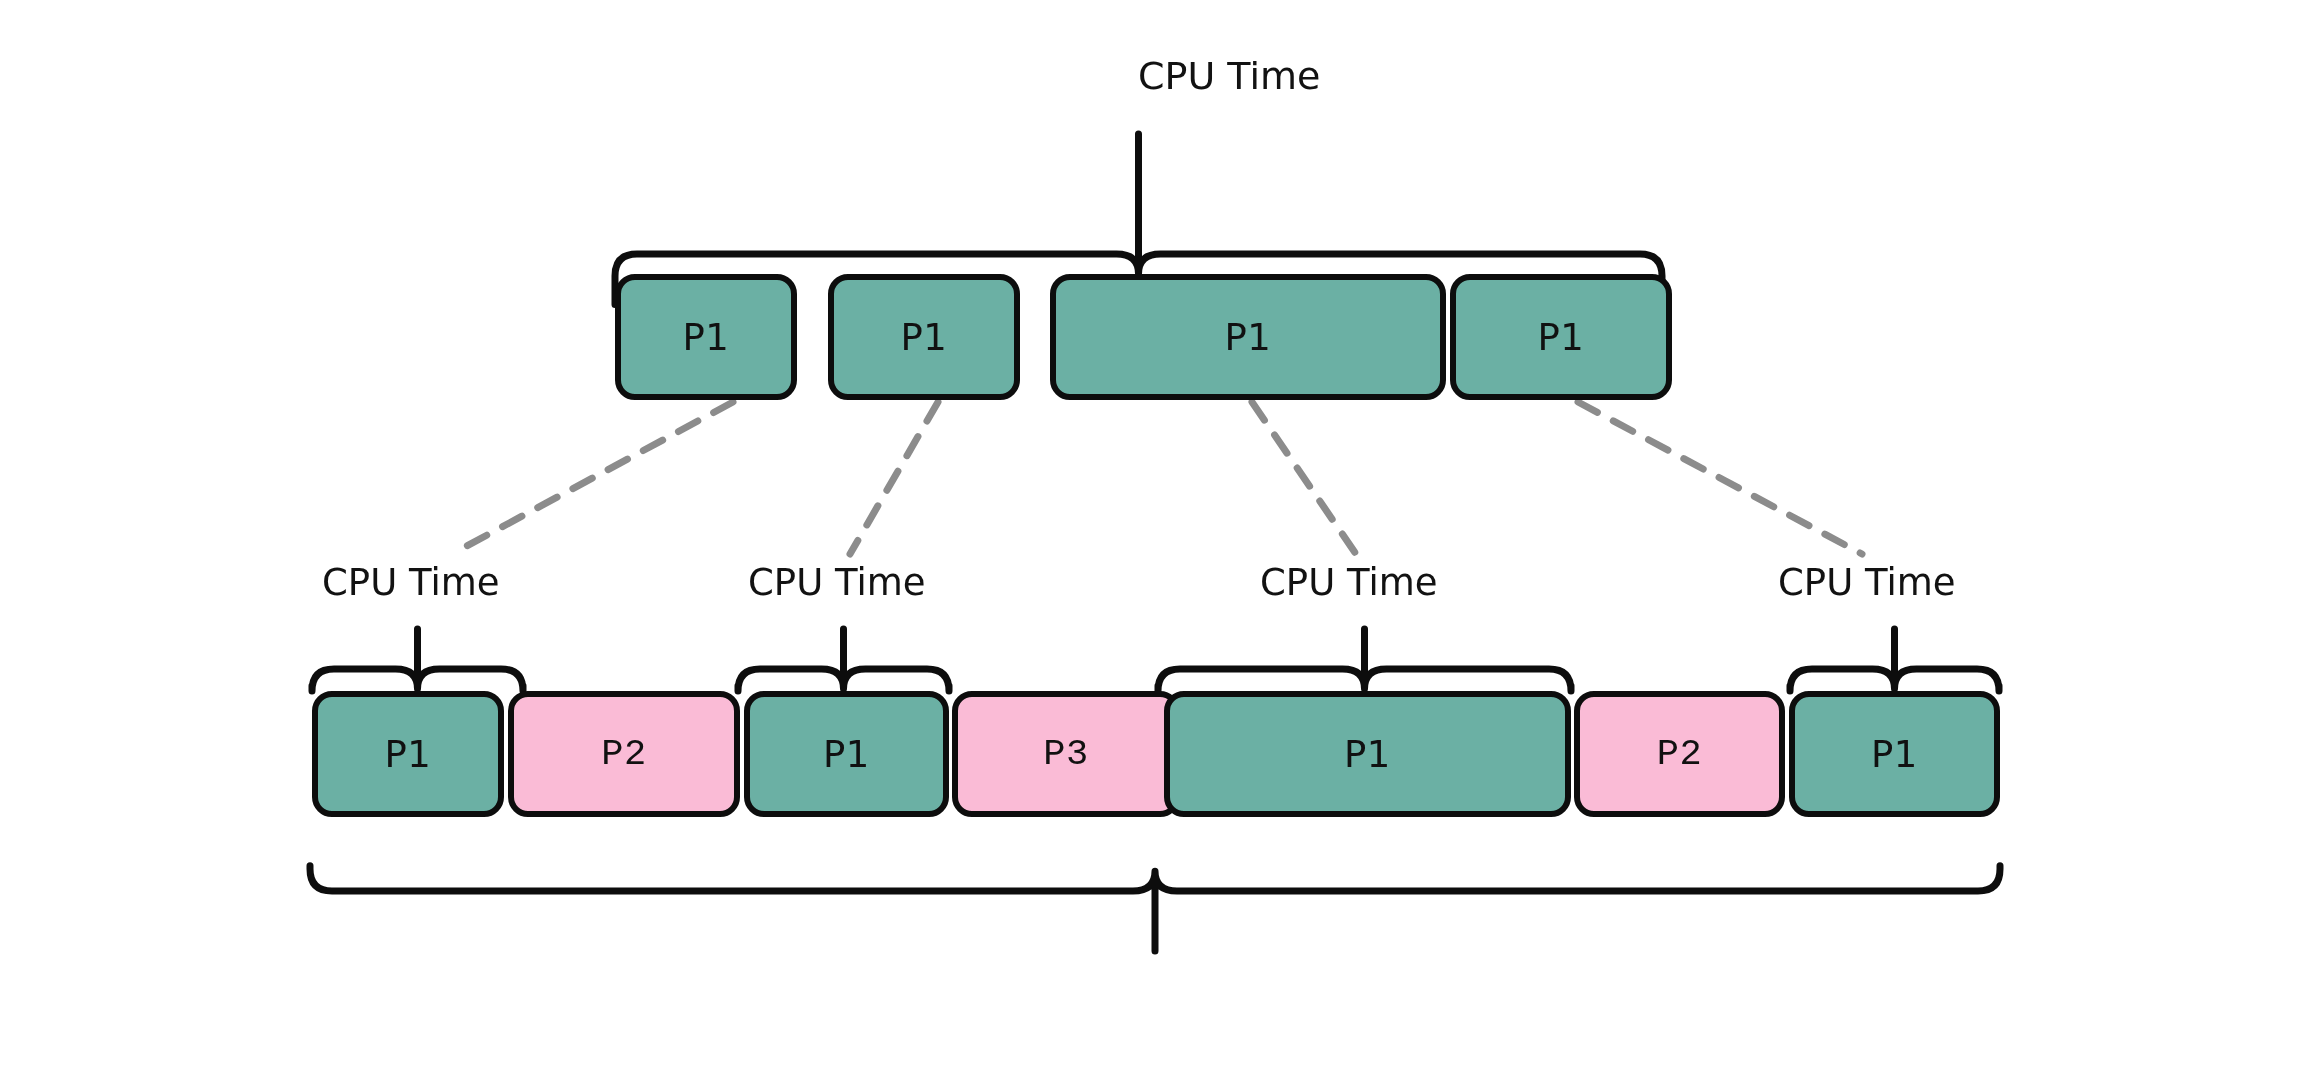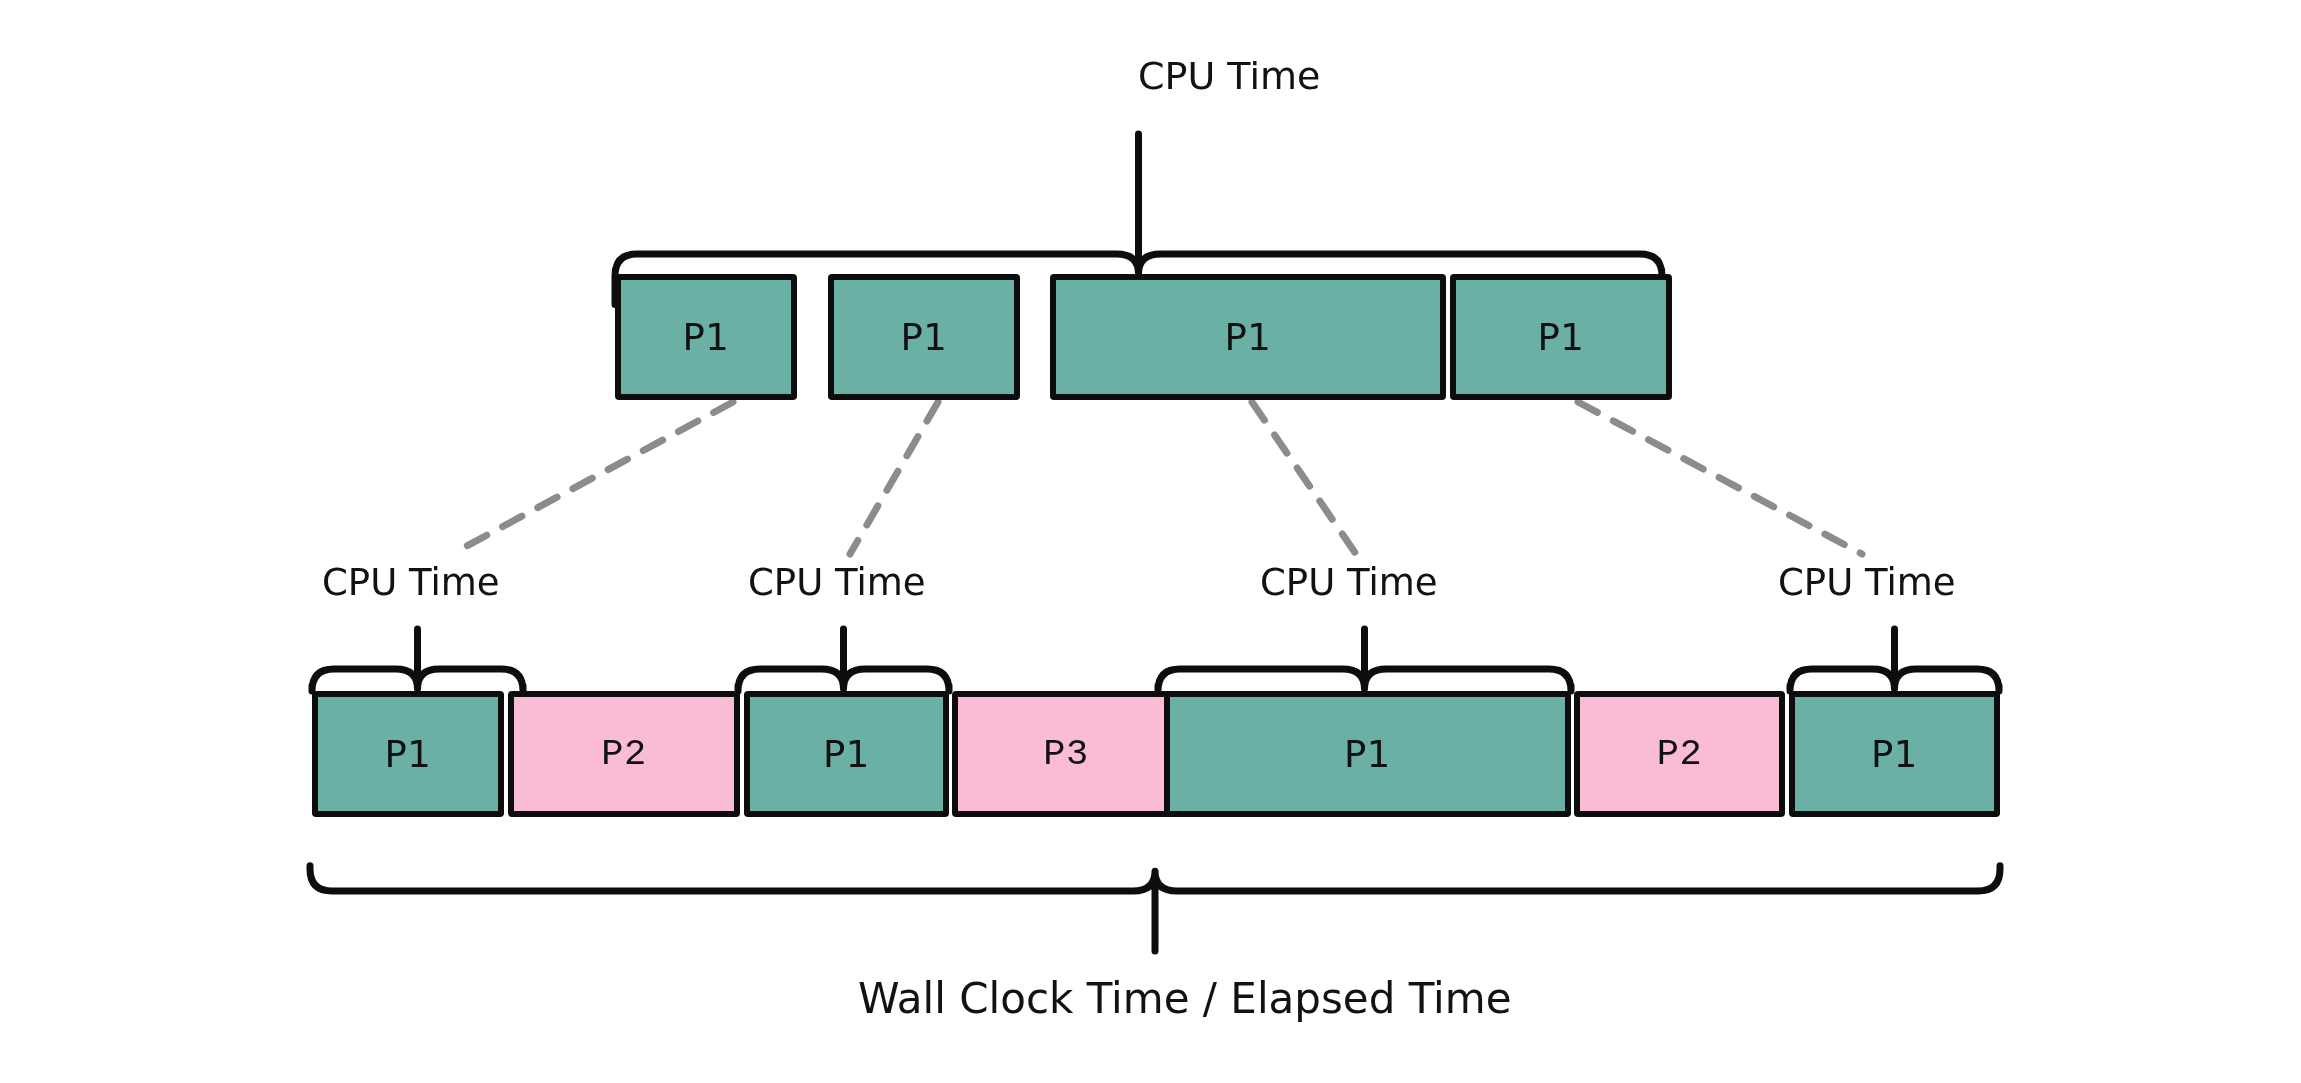--- a/index.html
+++ b/index.html
@@ -32,21 +32,21 @@
     width: 2301px;
     height: 1083px;
     pointer-events: none;
   }
   .layer > * { pointer-events: auto; }
 
   .block {
     position: absolute;
     box-sizing: border-box;
     border: 6px solid #0d0d0d;
-    border-radius: 4px;
+    border-radius: 20px;
     display: flex;
     align-items: center;
     justify-content: center;
     font-family: "DejaVu Sans", sans-serif;
     font-size: 37px;
     color: #111111;
     letter-spacing: 0.5px;
   }
   .block.green { background: #6BB0A4; }
   .block.pink  { background: #FABBD6; font-family: Liberation Mono, monospace; }
@@ -124,16 +124,15 @@
           <span>P1</span>
         </div>
         <div class="block pink" style="left: 1574px; top: 675px; width: 211px; height: 126px; background: rgb(250, 187, 214); border-color: rgb(13, 13, 13);">
           <span>P2</span>
         </div>
         <div class="block green" style="left: 1789px; top: 675px; width: 211px; height: 126px; background: rgb(107, 176, 164); border-color: rgb(13, 13, 13);">
           <span>P1</span>
         </div>
       </div>
 
-    <div class="caption wall-title" id="wall-title" style="left: 858px; top: 958px;">Wall Clock Time / Elapsed Time</div>
   </div>
 
 </div>
 
 </body></html>

